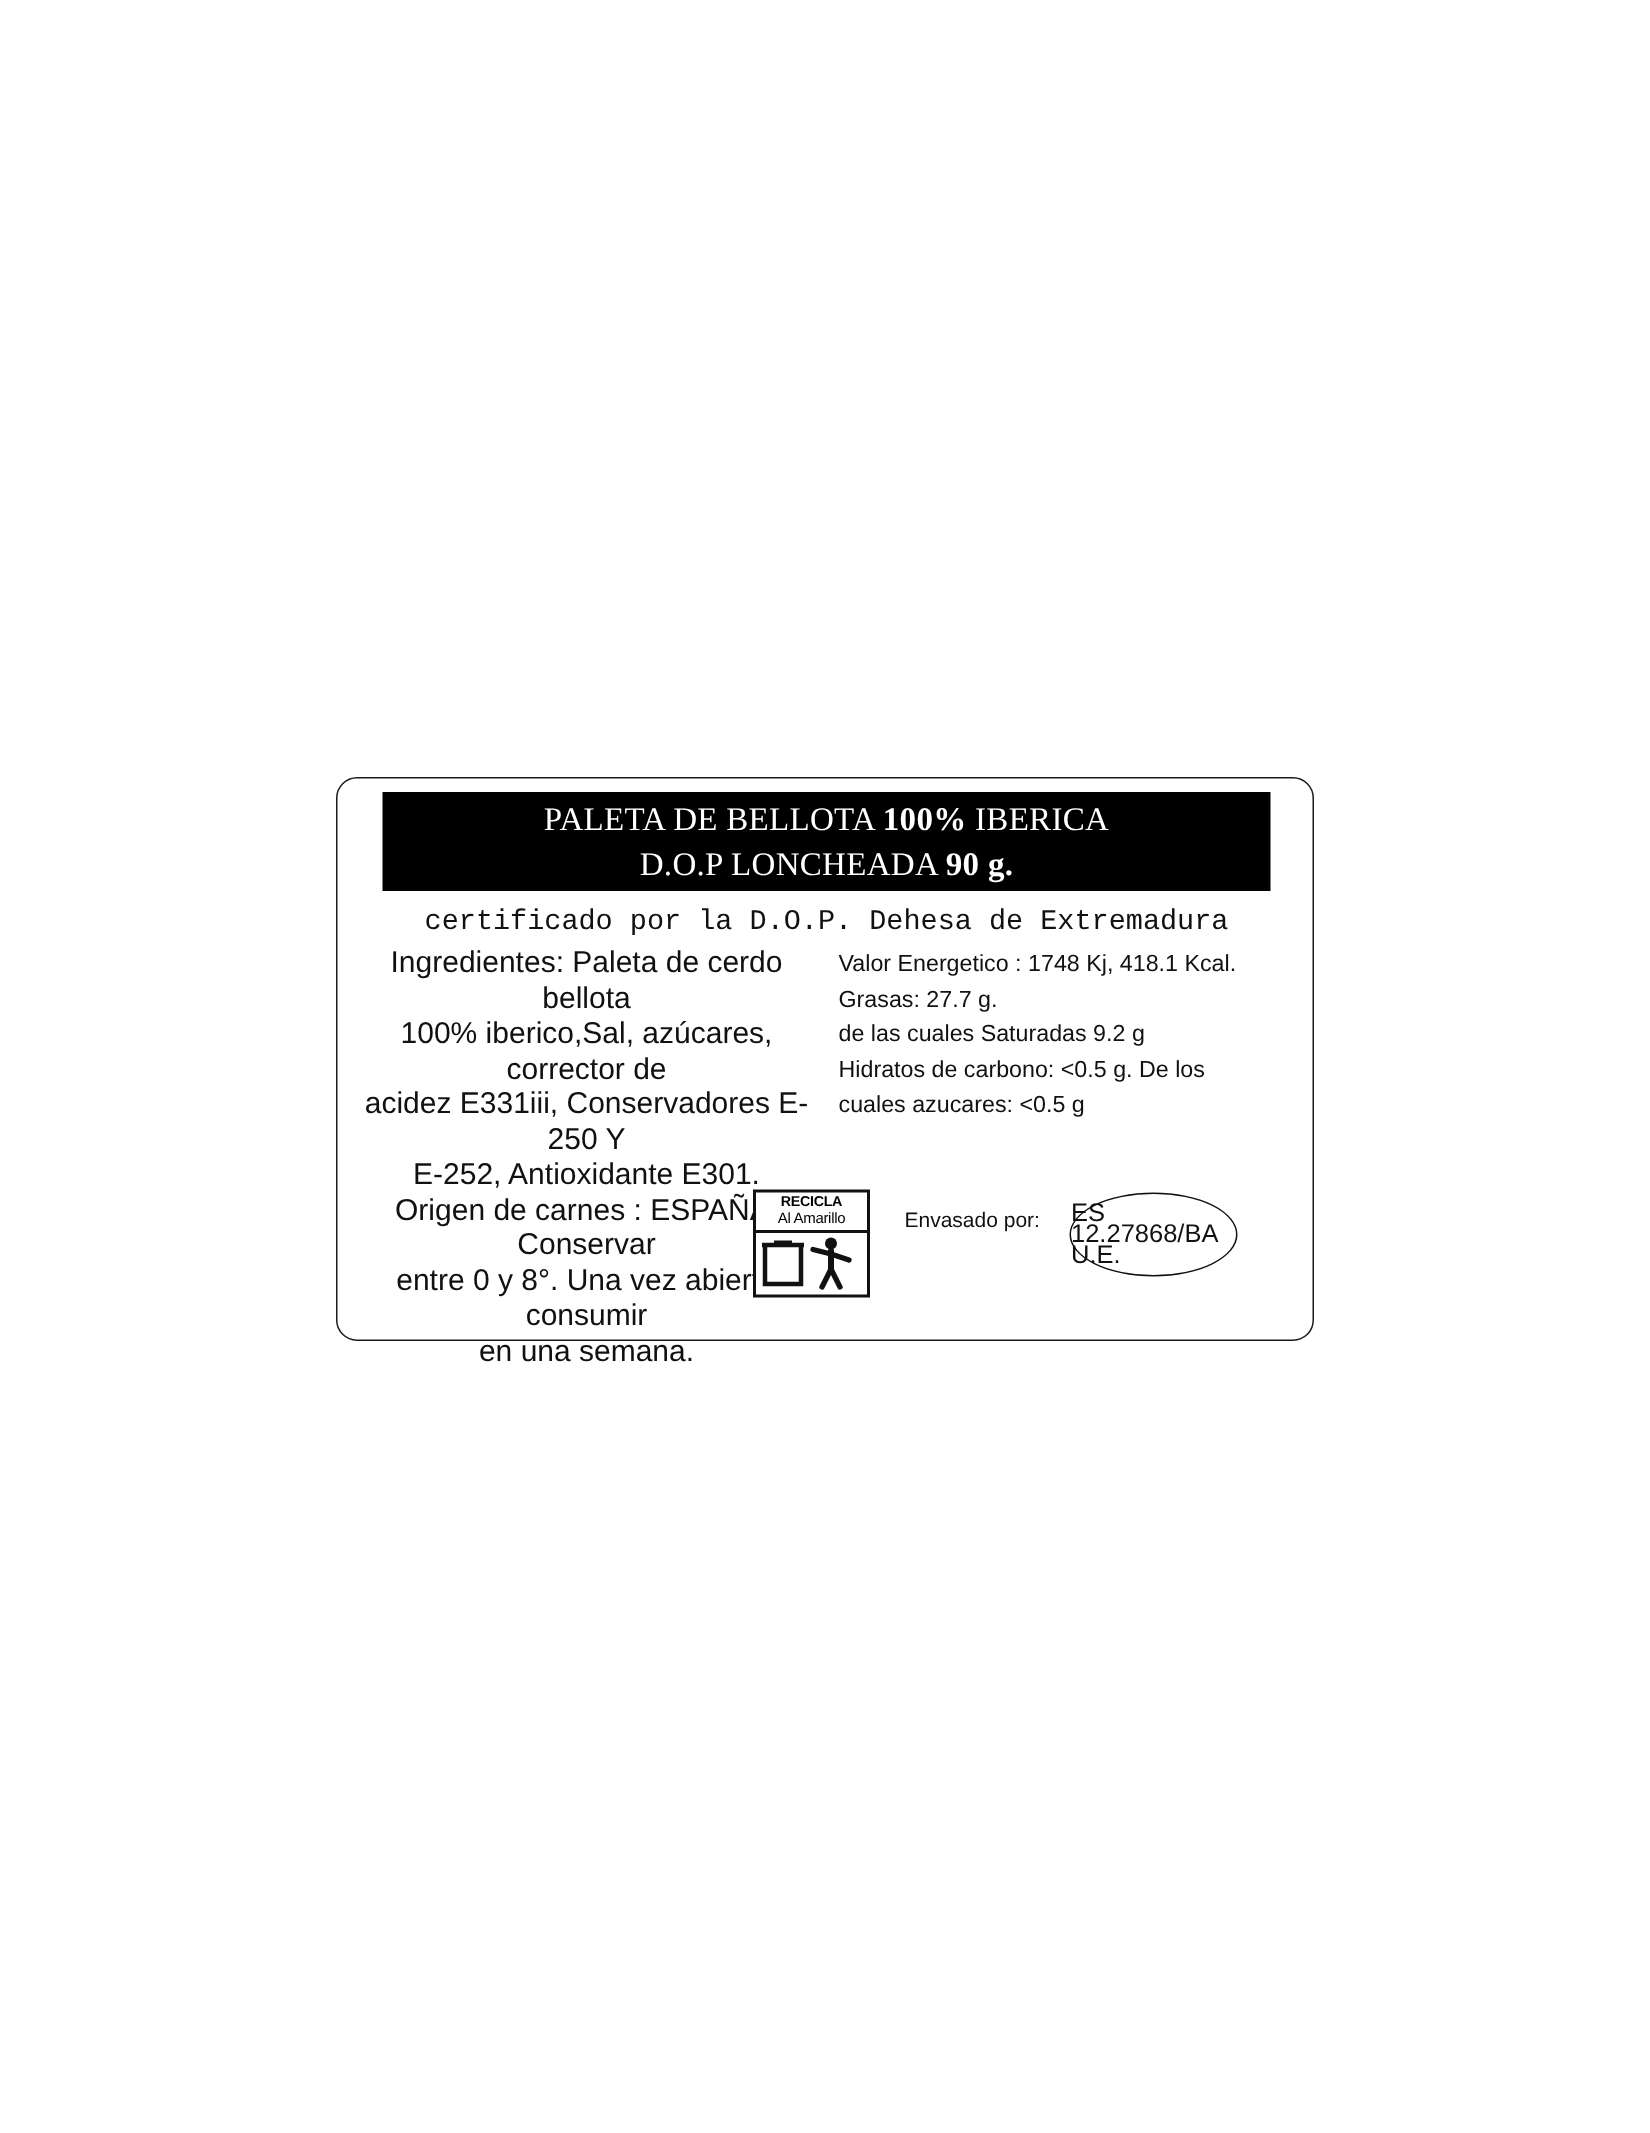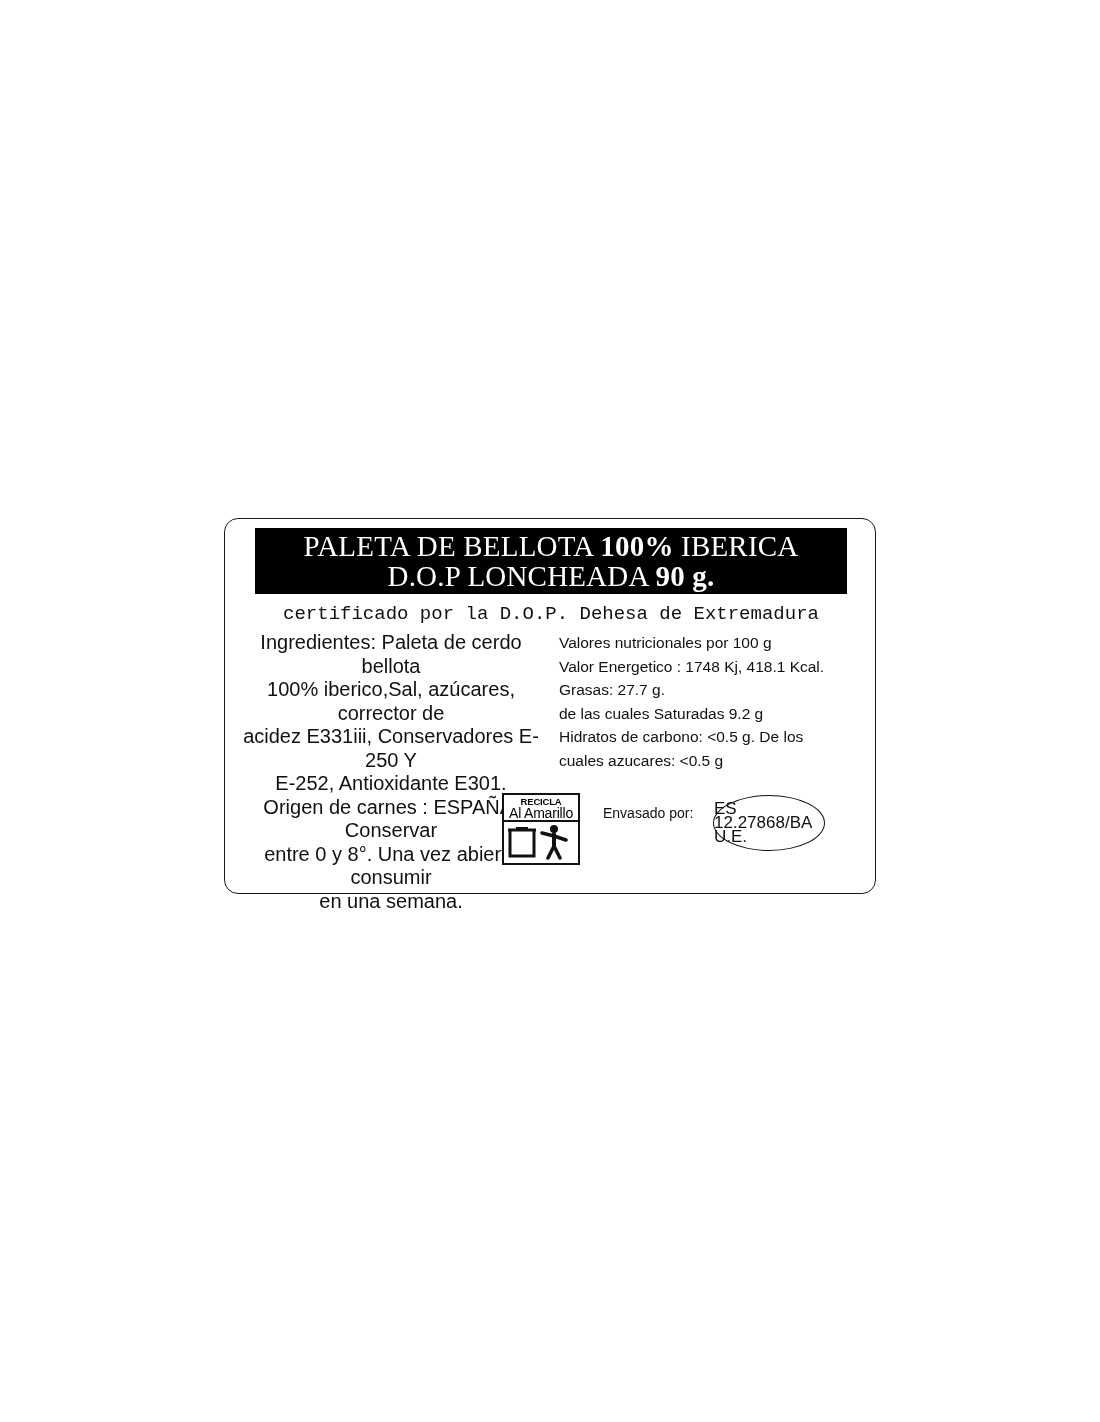--- a/index.html
+++ b/index.html
@@ -39,21 +39,21 @@
     background: #000000;
     color: #ffffff;
     display: flex;
     flex-direction: column;
     align-items: center;
     justify-content: center;
     font-family: "Liberation Serif", serif;
     box-sizing: border-box;
   }
   .title-line {
-    font-size: 29px;
+    font-size: 22px;
     line-height: 30px;
     letter-spacing: 0.2px;
     white-space: nowrap;
   }
   .title-line .light { font-weight: normal; }
   .title-line .bold { font-weight: bold; }
 
   .cert {
     position: absolute;
     left: 0;
@@ -131,21 +131,21 @@
     background: #ffffff;
   }
   .recycle .rtext {
     text-align: center;
     font-size: 9.5px;
     font-weight: bold;
     line-height: 10.5px;
     padding-top: 2px;
     letter-spacing: -0.2px;
   }
-  .recycle .rtext .sub { font-weight: normal; font-size: 14px; }
+  .recycle .rtext .sub { font-weight: normal; font-size: 10px; }
   .recycle .rbar {
     width: 100%;
     height: 2px;
     background: #111111;
     margin-top: 2px;
   }
   .recycle svg { display: block; margin: 2px auto 0 auto; }
 
   .packer {
     position: absolute;
@@ -195,21 +195,20 @@
       <div class="col-left">
         <p>Ingredientes: Paleta de cerdo bellota</p>
         <p>100% iberico,Sal, azúcares, corrector de</p>
         <p>acidez E331iii, Conservadores E-250 Y</p>
         <p>E-252, Antioxidante E301.</p>
         <p>Origen de carnes : ESPAÑA. Conservar</p>
         <p>entre 0 y 8°. Una vez abierto consumir</p>
         <p>en una semana.</p>
       </div>
       <div class="col-right">
-        <p>Valores nutricionales  por 100 g</p>
         <p>Valor Energetico : 1748 Kj, 418.1 Kcal.</p>
         <p>Grasas: 27.7 g.</p>
         <p> de las cuales Saturadas 9.2 g</p>
         <p>Hidratos de carbono: &lt;0.5 g. De los</p>
         <p>cuales azucares: &lt;0.5 g</p>
       </div>
     </div>
 
     <div class="bottom">
 

